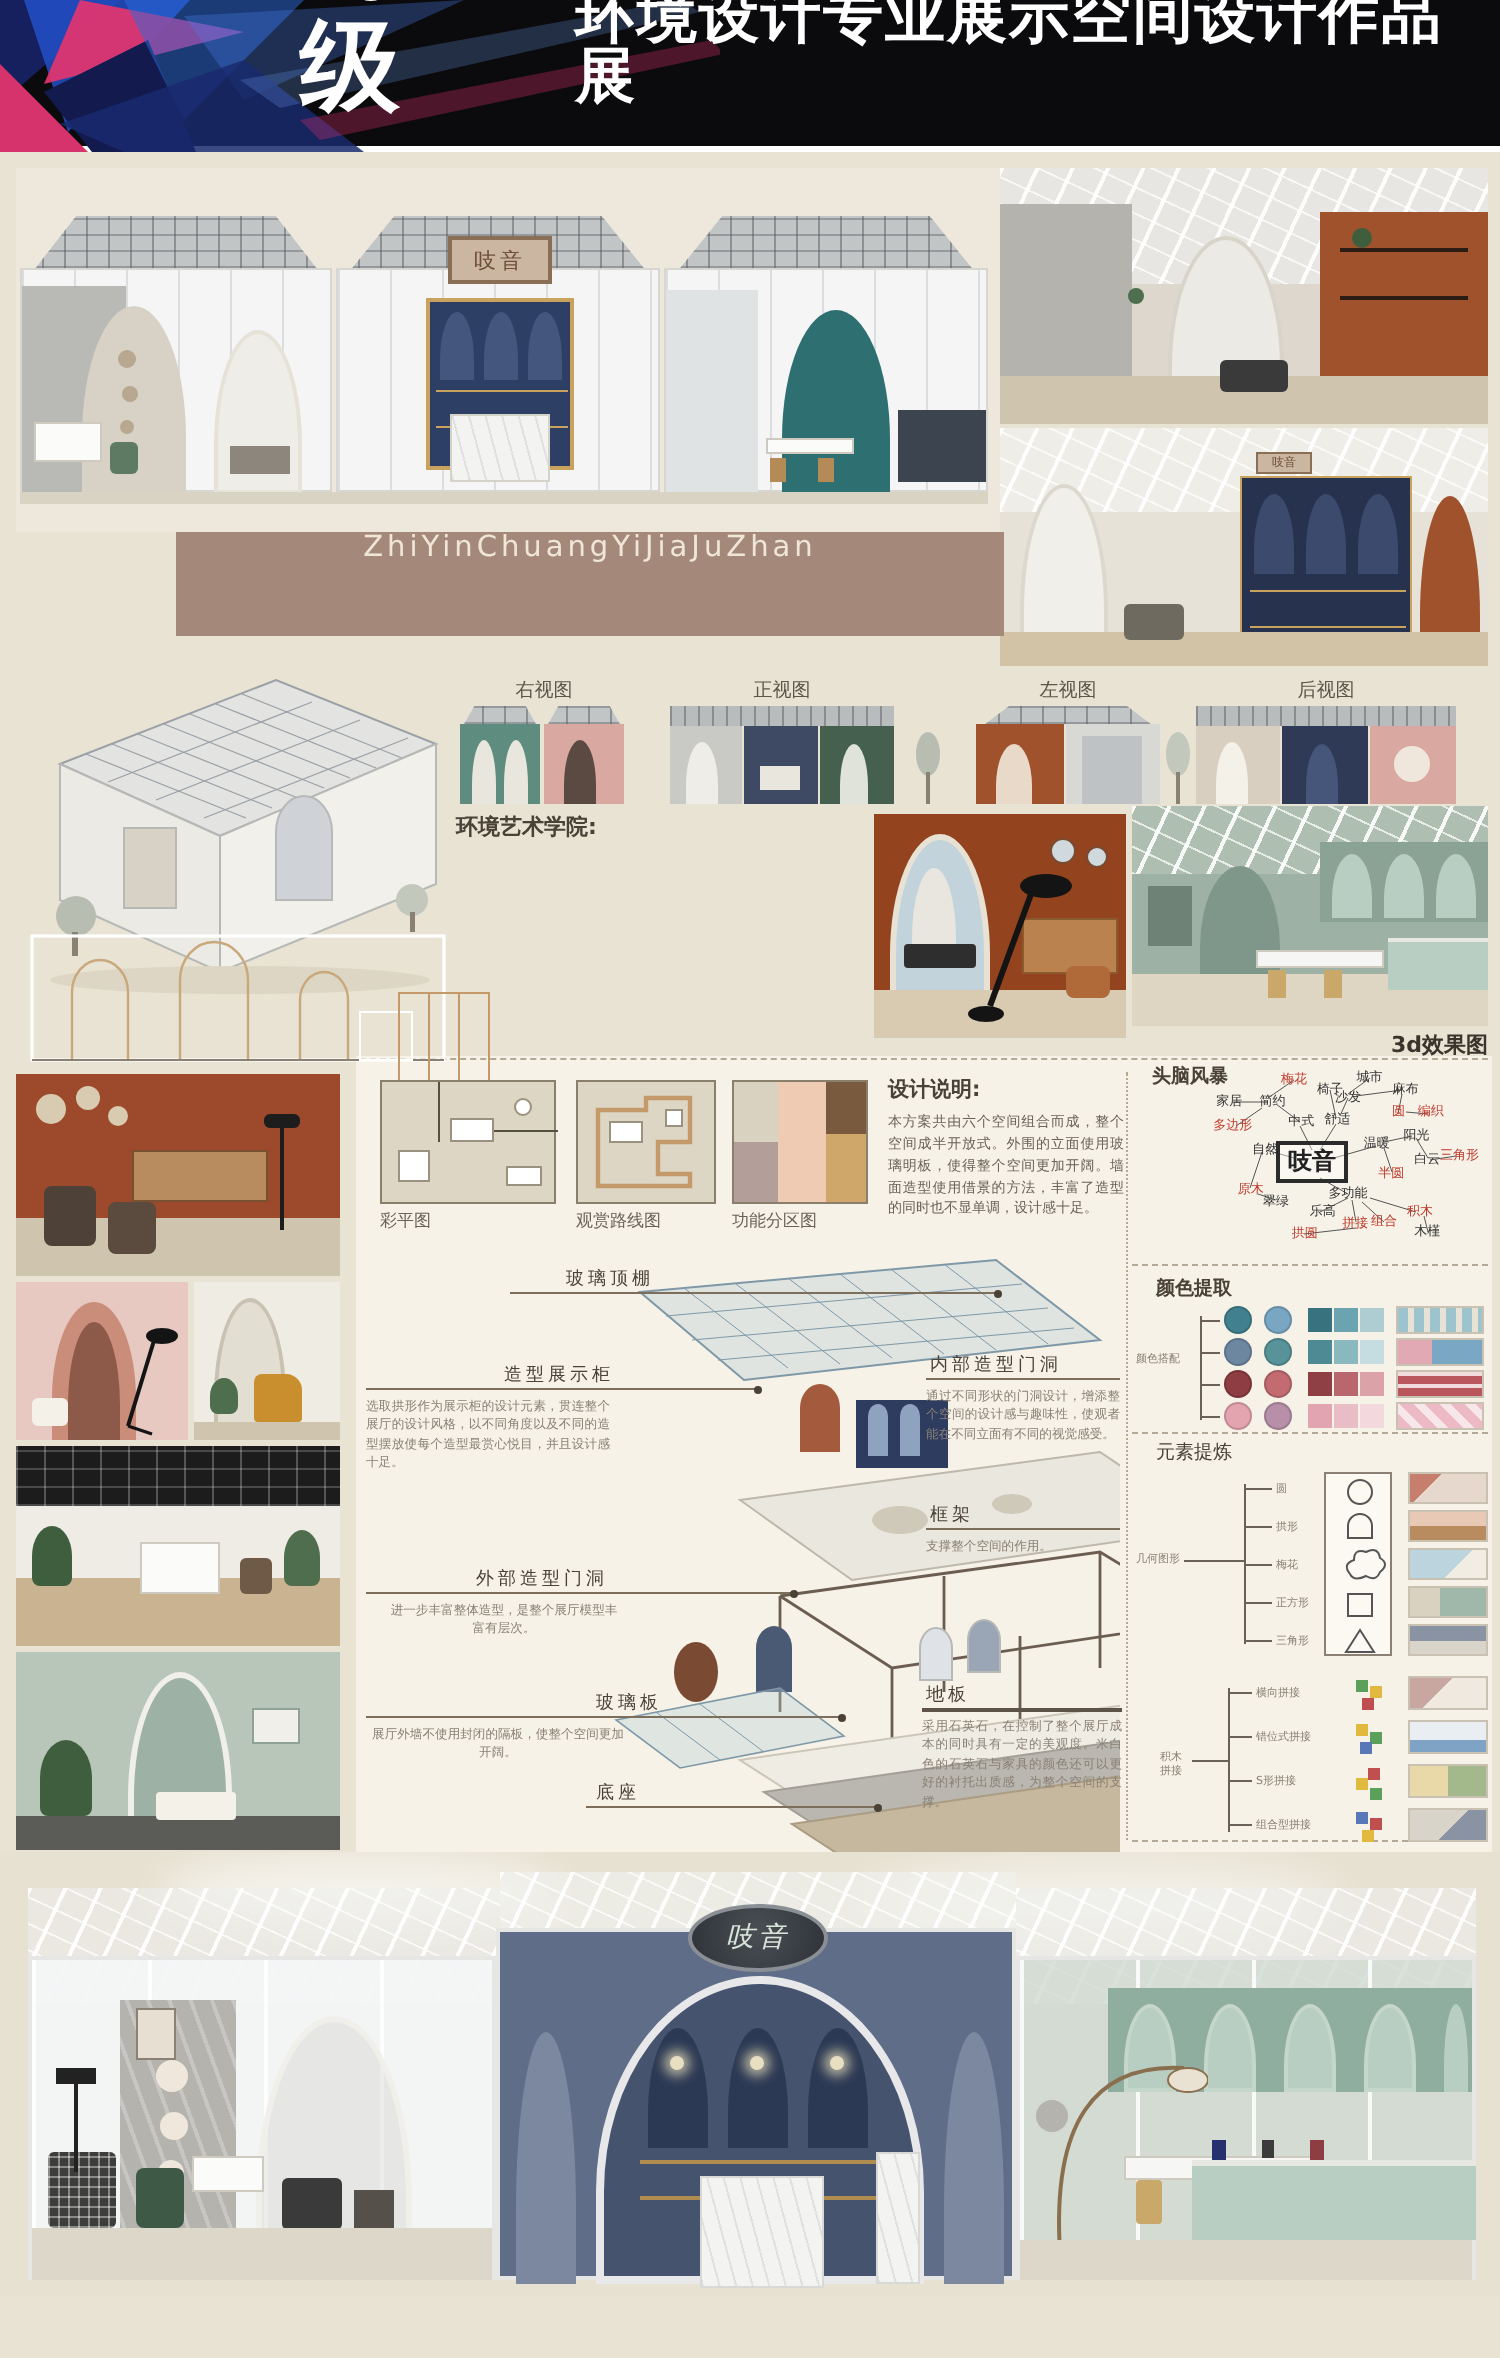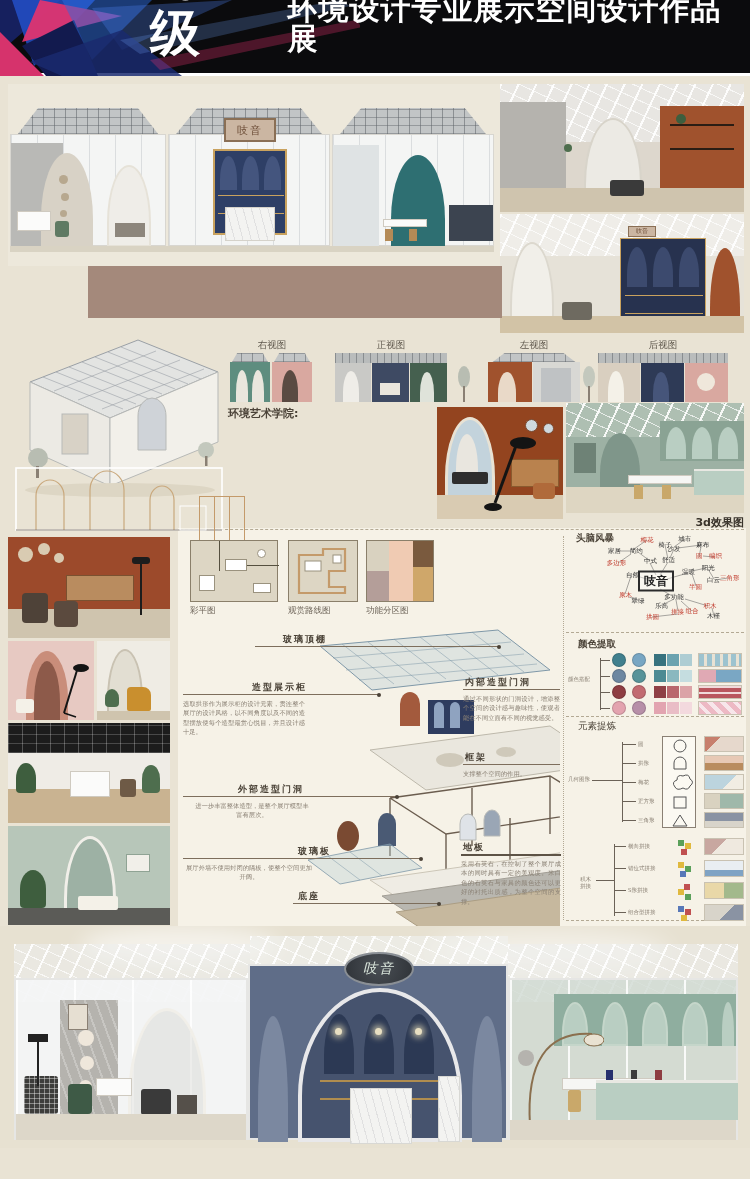--- a/index.html
+++ b/index.html
@@ -11,21 +11,21 @@
   .hdr{left:0;top:0;width:750px;height:76px;background:#0b0b0d;border-bottom:3px solid #ffffff;}
   .hdr-row{left:150px;top:2px;width:594px;height:56px;display:flex;align-items:flex-end;justify-content:flex-end;}
   .hdr-year{font-family:"Liberation Serif","DejaVu Serif",serif;font-weight:bold;font-size:50px;line-height:1;color:#fff;letter-spacing:-2px;}
   .hdr-title{font-size:30px;font-weight:bold;color:#fff;line-height:1;padding-bottom:4px;letter-spacing:1px;}
   .hdr-sub{left:220px;top:57px;width:524px;text-align:center;color:#fff;font-family:"Liberation Serif","DejaVu Serif",serif;font-weight:bold;font-size:14px;letter-spacing:.4px;}
 
   
   .sec-h{font-size:11px;font-weight:bold;color:#4a4237;}
   .body-t{font-size:7.6px;line-height:1.55;color:#6b6257;text-align:justify;}
   .lbl{font-size:9.5px;color:#5d564b;}
-  .call-l{font-size:9px;font-weight:bold;color:#4a4237;letter-spacing:2px;}
+  .call-l{font-size:9px;font-weight:normal;color:#4a4237;letter-spacing:2px;}
   .call-d{font-size:6.3px;line-height:1.5;color:#8a8074;text-align:justify;}
   .hairline{border-top:1px solid #7d6e5c;height:0;}
   .hairline .dot{position:absolute;right:-2px;top:-2.5px;width:4px;height:4px;border-radius:50%;background:#4a4237;}
   .dash-h{border-top:1px dashed #b3a994;height:0;}
   .dash-v{border-left:1px dotted #b3a994;width:0;}
 
   
   .card{background:#f6f2e7;}
   .glass{background:rgba(244,245,246,.92);
          background-image:repeating-linear-gradient(90deg,rgba(170,176,182,.35) 0 1px,transparent 1px 26px);}
@@ -145,20 +145,21 @@
     </div>
     <div class="a arch" style="left:210px;top:34px;width:30px;height:85px;background:#a0522d"></div>
     <div class="a" style="left:0;top:102px;width:244px;height:17px;background:#d2c3a6"></div>
     <div class="a" style="left:128px;top:12px;width:28px;height:11px;background:#cbb6a2;border:1px solid #8a6f55;display:flex;align-items:center;justify-content:center">
       <span style="font-size:6px;color:#6e4f39">吱音</span>
     </div>
     <div class="a" style="left:62px;top:88px;width:30px;height:18px;background:#6e6a60;border-radius:3px"></div>
   </div>
 
   <div class="a" style="left:88px;top:266px;width:414px;height:52px;background:#a4897b;text-align:center">
+    <div style="font-size:14.5px;color:#efe6d8;letter-spacing:2px">ZhiYinChuangYiJiaJuZhan</div>
   </div>
 
   <svg class="a" style="left:10px;top:330px" width="222" height="172" viewBox="0 0 222 172">
     <polygon points="20,52 128,10 208,42 100,88" fill="#e3e4e2" stroke="#9aa0a6" stroke-width="1"></polygon>
     <g stroke="#9aa0a6" stroke-width=".6">
       <line x1="38,59" y1="0" x2="0" y2="0"></line>
       <line x1="33" y1="47" x2="113" y2="79"></line>
         <line x1="46" y1="42" x2="126" y2="74"></line>
       <line x1="59" y1="37" x2="139" y2="69"></line>
         <line x1="72" y1="32" x2="152" y2="64"></line>
@@ -314,20 +315,24 @@
   <div class="a" style="left:288px;top:605px;width:80px;font-size:8.5px;color:#6b6257">观赏路线图</div>
   <div class="a" style="left:366px;top:540px;width:68px;height:62px;border:1px solid #8a7f6a">
     <div class="a" style="left:0;top:0;width:22px;height:30px;background:#d9d2c0"></div>
     <div class="a" style="left:0;top:30px;width:22px;height:30px;background:#b49e99"></div>
     <div class="a" style="left:22px;top:0;width:24px;height:60px;background:#f0cbb3"></div>
     <div class="a" style="left:46px;top:0;width:20px;height:26px;background:#7a5a3e"></div>
     <div class="a" style="left:46px;top:26px;width:20px;height:34px;background:#cfa76a"></div>
   </div>
   <div class="a" style="left:366px;top:605px;width:70px;font-size:8.5px;color:#6b6257">功能分区图</div>
 
+  <div class="a" style="left:444px;top:538px;width:118px;height:92px">
+    <div class="sec-h" style="font-size:10.5px">设计说明:</div>
+    <div class="body-t" style="font-size:7px;margin-top:4px">本方案共由六个空间组合而成，整个空间成半开放式。外围的立面使用玻璃明板，使得整个空间更加开阔。墙面造型使用借景的方法，丰富了造型的同时也不显单调，设计感十足。</div>
+  </div>
 
   <svg class="a" style="left:250px;top:628px" width="310" height="298" viewBox="0 0 310 298">
     <g>
       <polygon points="70,18 248,2 300,42 122,62" fill="rgba(170,195,208,.30)" stroke="#7f98a8" stroke-width="1"></polygon>
       <g stroke="#7f98a8" stroke-width=".5">
         <line x1="92" y1="16" x2="144" y2="56"></line>
           <line x1="118" y1="14" x2="170" y2="54"></line>
         <line x1="144" y1="11" x2="196" y2="51"></line>
           <line x1="170" y1="9" x2="222" y2="49"></line>
         <line x1="196" y1="7" x2="248" y2="47"></line>

